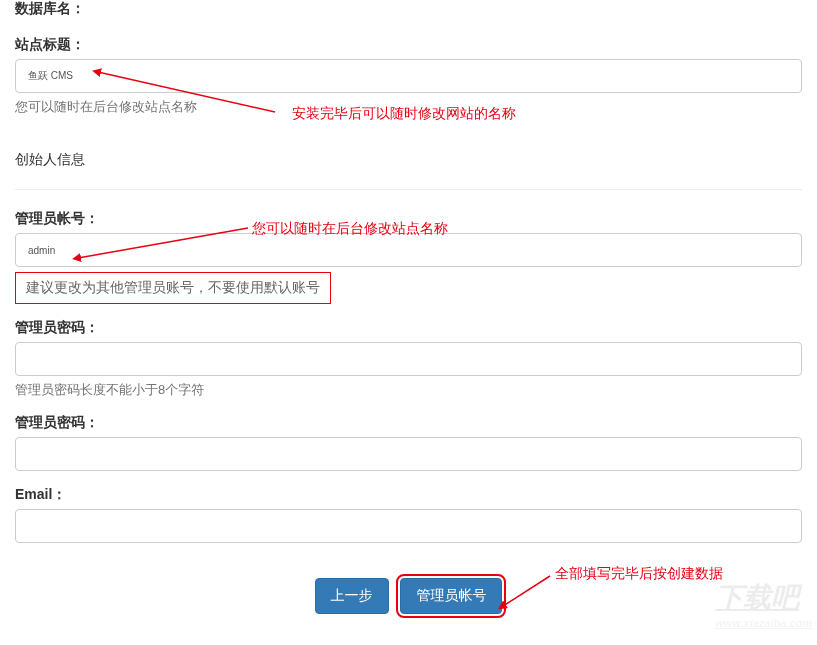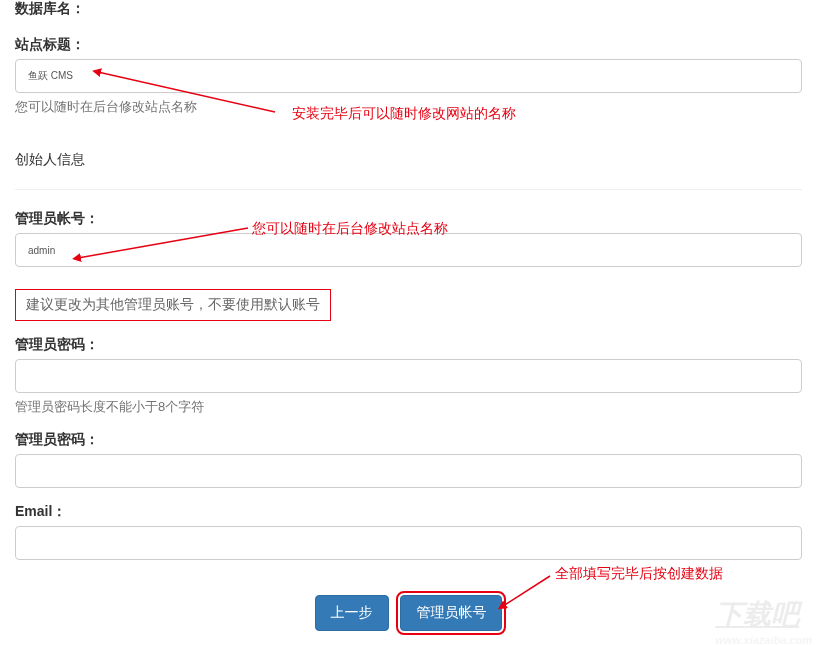--- a/index.html
+++ b/index.html
@@ -61,21 +61,21 @@
       position: absolute;
       color: #e60012;
       font-size: 14px;
       white-space: nowrap;
     }
     .red-box {
       border: 1px solid #e60012;
       padding: 6px 10px;
       display: inline-block;
       color: #666;
-      margin-top: 22px;
+      margin-top: 5px;
     }
     .button-row {
       text-align: center;
       margin-top: 35px;
       margin-bottom: 20px;
     }
     .btn {
       display: inline-block;
       padding: 8px 15px;
       font-size: 14px;

